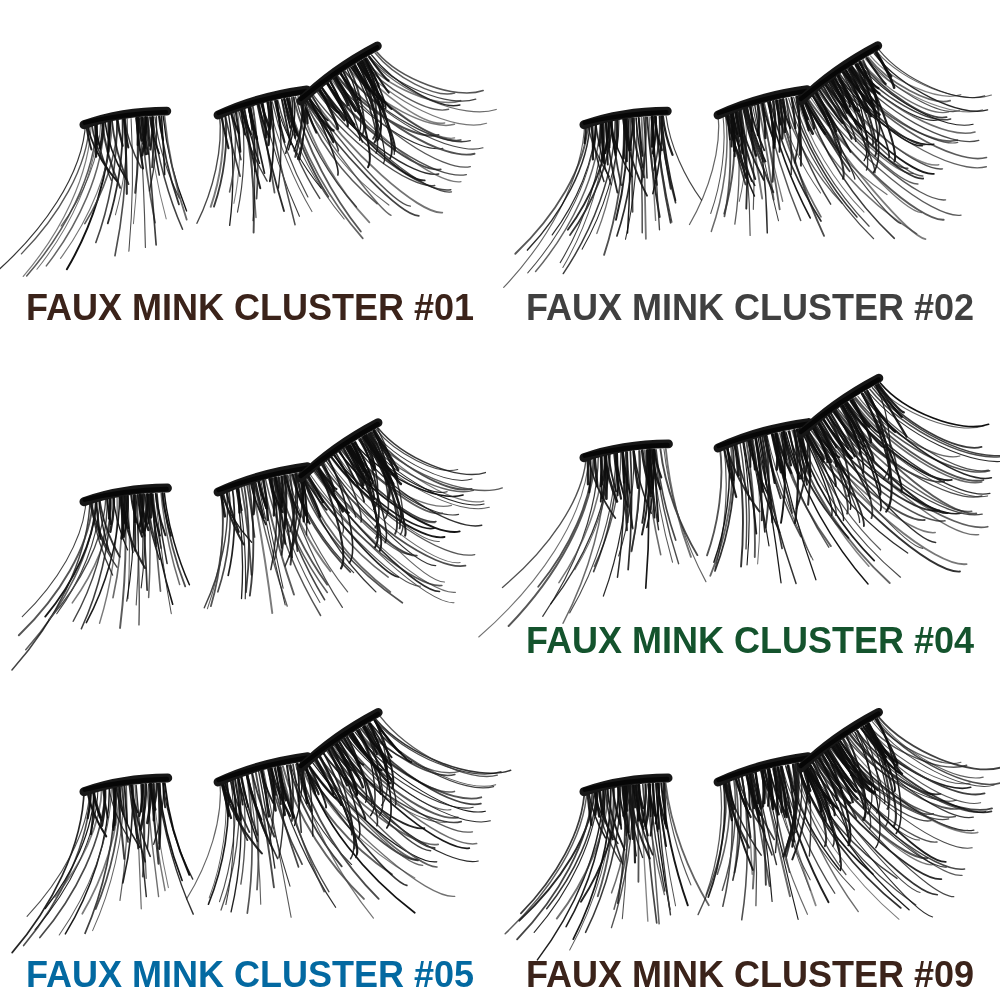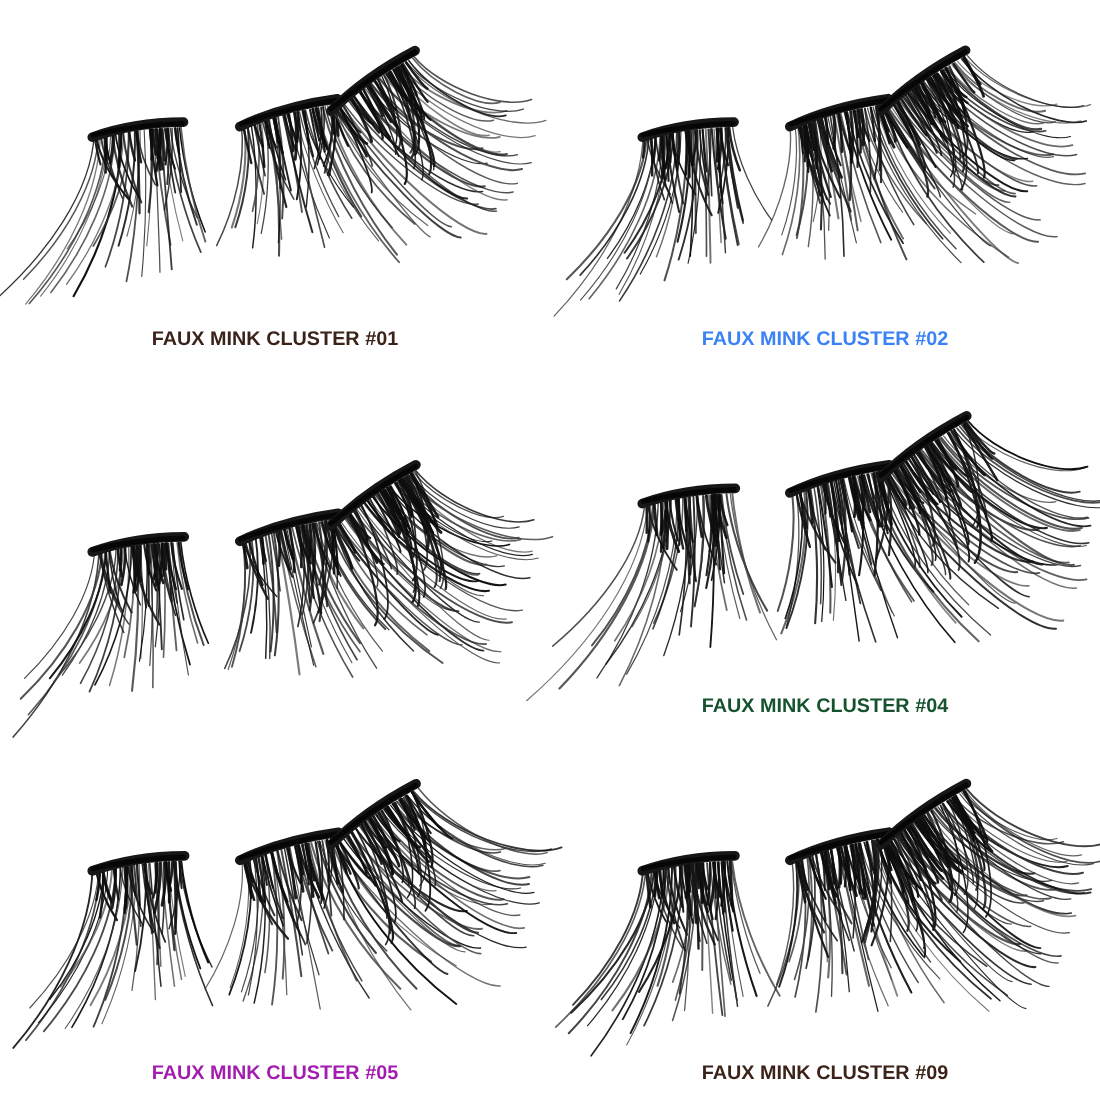--- a/index.html
+++ b/index.html
@@ -32,21 +32,21 @@
     cursor: pointer;
   }
   .lash-svg {
     display: block;
     width: 490px;
     height: 248px;
     overflow: visible;
   }
   .label {
     margin-top: 14px;
-    font-size: 18px;
+    font-size: 36px;
     font-weight: bold;
     letter-spacing: 0px;
     line-height: 30px;
     text-align: right;
     white-space: nowrap;
   }
 </style>
 </head>
 <body>
 
@@ -496,21 +496,21 @@
             <path d="M64.77402396127582,4 C64.0,26.1 59.2,57.2 55.4,61.0" fill="none" stroke="#0d0d0d" stroke-width="1.98" stroke-linecap="round" opacity="0.92"></path>
             <path d="M1.3688739772886038,4 C1.4,20.7 1.8,45.4 2.0,48.3" fill="none" stroke="#0d0d0d" stroke-width="2.61" stroke-linecap="round" opacity="0.92"></path>
             <path d="M36.7396137286909,4 C36.4,17.6 34.1,38.5 32.3,41.0" fill="none" stroke="#0d0d0d" stroke-width="2.77" stroke-linecap="round" opacity="0.92"></path>
             <path d="M66.15700435275212,4 C66.7,15.6 70.0,34.2 72.6,36.4" fill="none" stroke="#0d0d0d" stroke-width="2.51" stroke-linecap="round" opacity="0.92"></path>
             <path d="M78.18176540667191,4 C78.4,15.7 80.0,34.3 81.2,36.6" fill="none" stroke="#0d0d0d" stroke-width="2.26" stroke-linecap="round" opacity="0.92"></path>
             <path d="M30.434387619607154,4 C30.9,22.6 33.7,49.5 35.9,52.7" fill="none" stroke="#0d0d0d" stroke-width="1.81" stroke-linecap="round" opacity="0.92"></path>
             <path d="M-2,7 Q41.6,-4 94.4,-1" fill="none" stroke="#171717" stroke-width="9" stroke-linecap="round" opacity="1"></path>
             <path d="M-1,5 Q46.2,-2 93.4,0" fill="none" stroke="#060606" stroke-width="4.5" stroke-linecap="round" opacity="1"></path>
           </g>
         </svg>
-      <div class="label" style="color: #3b82f6;">FAUX MINK CLUSTER #02</div>
+      <div class="label" style="color: #404040;">FAUX MINK CLUSTER #02</div>
     </div>
 
     <div class="cell">
       <svg class="lash-svg" viewBox="0 0 500 248">
           <g transform="translate(82,86) rotate(-4)">
             <path d="M0.521698215103671,4 C-3.9,45.5 -36.2,88.5 -72.9,119.6" fill="none" stroke="#242424" stroke-width="1.07" stroke-linecap="round" opacity="0.86"></path>
             <path d="M4.505496154354569,4 C-1.0,65.8 -41.4,128.2 -87.2,173.2" fill="none" stroke="#161616" stroke-width="1.49" stroke-linecap="round" opacity="0.81"></path>
             <path d="M7.398318796379362,4 C2.3,52.6 -35.1,102.4 -77.7,138.3" fill="none" stroke="#343434" stroke-width="1.93" stroke-linecap="round" opacity="0.84"></path>
             <path d="M10.185604961978608,4 C5.3,58.3 -30.7,113.6 -71.7,153.5" fill="none" stroke="#0a0a0a" stroke-width="1.58" stroke-linecap="round" opacity="0.66"></path>
             <path d="M11.123223058760539,4 C7.5,46.1 -19.2,89.7 -49.5,121.2" fill="none" stroke="#161616" stroke-width="1.87" stroke-linecap="round" opacity="0.99"></path>
@@ -1165,21 +1165,21 @@
             <path d="M2.3326546597480773,4 C1.9,15.6 -0.8,34.1 -2.9,36.3" fill="none" stroke="#0d0d0d" stroke-width="2.23" stroke-linecap="round" opacity="0.92"></path>
             <path d="M6.525662596464157,4 C5.9,23.5 2.2,51.4 -0.7,54.8" fill="none" stroke="#0d0d0d" stroke-width="1.98" stroke-linecap="round" opacity="0.92"></path>
             <path d="M87.68465386748314,4 C88.5,25.6 93.8,56.1 97.8,59.7" fill="none" stroke="#0d0d0d" stroke-width="2.04" stroke-linecap="round" opacity="0.92"></path>
             <path d="M61.57145420175791,4 C61.8,17.6 63.0,38.5 63.9,41.0" fill="none" stroke="#0d0d0d" stroke-width="2.49" stroke-linecap="round" opacity="0.92"></path>
             <path d="M48.25053278875351,4 C48.7,15.8 52.0,34.6 54.4,36.9" fill="none" stroke="#0d0d0d" stroke-width="1.94" stroke-linecap="round" opacity="0.92"></path>
             <path d="M42.456085688889026,4 C41.7,25.3 37.1,55.5 33.5,59.1" fill="none" stroke="#0d0d0d" stroke-width="2.73" stroke-linecap="round" opacity="0.92"></path>
             <path d="M-2,7 Q41.8,-4 94.9,-1" fill="none" stroke="#171717" stroke-width="9" stroke-linecap="round" opacity="1"></path>
             <path d="M-1,5 Q46.5,-2 93.9,0" fill="none" stroke="#060606" stroke-width="4.5" stroke-linecap="round" opacity="1"></path>
           </g>
         </svg>
-      <div class="label" style="color: #a21caf;">FAUX MINK CLUSTER #05</div>
+      <div class="label" style="color: #0369a1;">FAUX MINK CLUSTER #05</div>
     </div>
 
     <div class="cell">
       <svg class="lash-svg" viewBox="0 0 500 248">
           <g transform="translate(82,86) rotate(-4)">
             <path d="M-1.0802787800010758,4 C-5.5,48.0 -37.9,93.5 -74.8,126.4" fill="none" stroke="#161616" stroke-width="1.73" stroke-linecap="round" opacity="0.85"></path>
             <path d="M1.4395476265594829,4 C-4.2,55.4 -45.4,107.9 -92.2,145.9" fill="none" stroke="#454545" stroke-width="1.52" stroke-linecap="round" opacity="0.87"></path>
             <path d="M7.021785973488482,4 C1.8,58.0 -36.8,112.9 -80.5,152.5" fill="none" stroke="#161616" stroke-width="1.87" stroke-linecap="round" opacity="0.80"></path>
             <path d="M9.31685701039846,4 C4.1,50.8 -33.8,98.9 -76.9,133.6" fill="none" stroke="#242424" stroke-width="1.98" stroke-linecap="round" opacity="0.98"></path>
             <path d="M11.125856483476376,4 C7.6,46.9 -18.5,91.3 -48.2,123.4" fill="none" stroke="#0a0a0a" stroke-width="1.53" stroke-linecap="round" opacity="0.81"></path>

